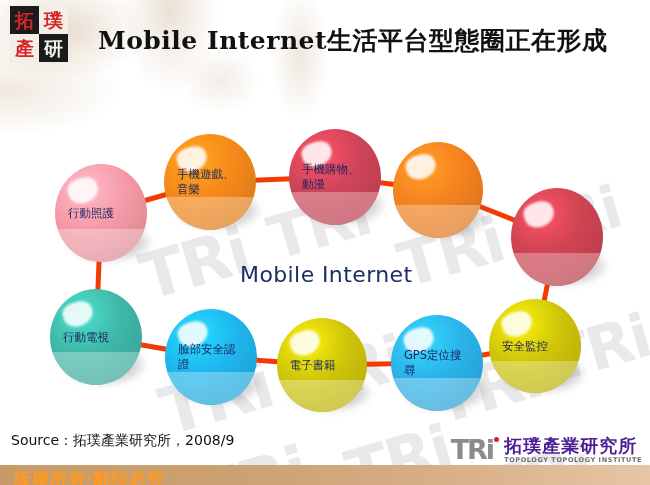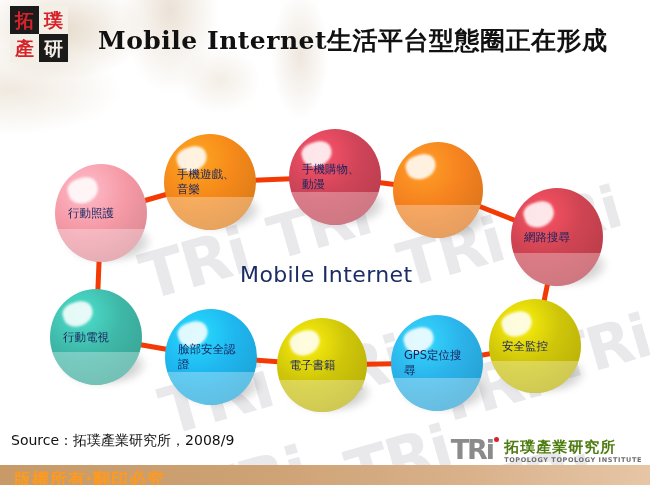--- a/index.html
+++ b/index.html
@@ -77,21 +77,21 @@
     position:absolute;left:0;bottom:0;width:650px;height:20px;
     background:linear-gradient(90deg,#c79a68 0%,#cda274 40%,#d8b089 70%,#e6c6a6 100%);
   }
   #bottombar .cr{position:absolute;left:14px;top:3px;font-size:17px;color:#ff9a1e;font-weight:bold;letter-spacing:1px;}
 
   #tri-logo{position:absolute;right:8px;bottom:22px;height:30px;display:flex;align-items:flex-end;}
   #tri-logo .tri{font-family:"DejaVu Sans","Liberation Sans",sans-serif;font-weight:bold;font-size:27px;
     color:#8b8b8b;letter-spacing:-2px;line-height:26px;}
   #tri-logo .dot{display:inline-block;width:5px;height:5px;background:#d6232a;border-radius:50%;vertical-align:top;margin-left:1px;}
   #tri-logo .names{margin-left:5px;line-height:1;}
-  #tri-logo .cn{font-size:15px;font-weight:bold;color:#4d7c0f;letter-spacing:1px;
+  #tri-logo .cn{font-size:18px;font-weight:bold;color:#4c1d95;letter-spacing:1px;
     font-family:"DejaVu Serif","Liberation Serif",serif;}
   #tri-logo .en{font-size:6.5px;font-weight:bold;color:#6d6d6d;letter-spacing:.6px;margin-top:2px;}
 </style>
 </head>
 <body>
 
 <div id="slide">
 
   <div class="map-wash"></div>
 
@@ -154,21 +154,20 @@
           <div class="equator"></div>
           <div class="hl"></div>
         </div>
       </div>
       <div class="bub" style="left: 511px; top: 188px; width: 92px; height: 98px; z-index: 5;">
         <div class="shadow"></div>
         <div class="sphere" style="background: radial-gradient(circle at 34% 26%, rgb(253, 83, 100) 0%, rgb(207, 68, 82) 42%, rgb(174, 57, 69) 100%);">
           <div class="equator"></div>
           <div class="hl"></div>
         </div>
-        <div class="lbl" style="white-space: pre-line;">網路搜尋</div>
       </div>
       <div class="bub" style="left: 489px; top: 299px; width: 92px; height: 94px; z-index: 5;">
         <div class="shadow"></div>
         <div class="sphere" style="background: radial-gradient(circle at 34% 26%, rgb(253, 242, 12) 0%, rgb(207, 198, 10) 42%, rgb(174, 166, 8) 100%);">
           <div class="equator"></div>
           <div class="hl"></div>
         </div>
         <div class="lbl" style="white-space: pre-line;">安全監控</div>
       </div>
       <div class="bub" style="left: 391px; top: 315px; width: 92px; height: 96px; z-index: 5;">

